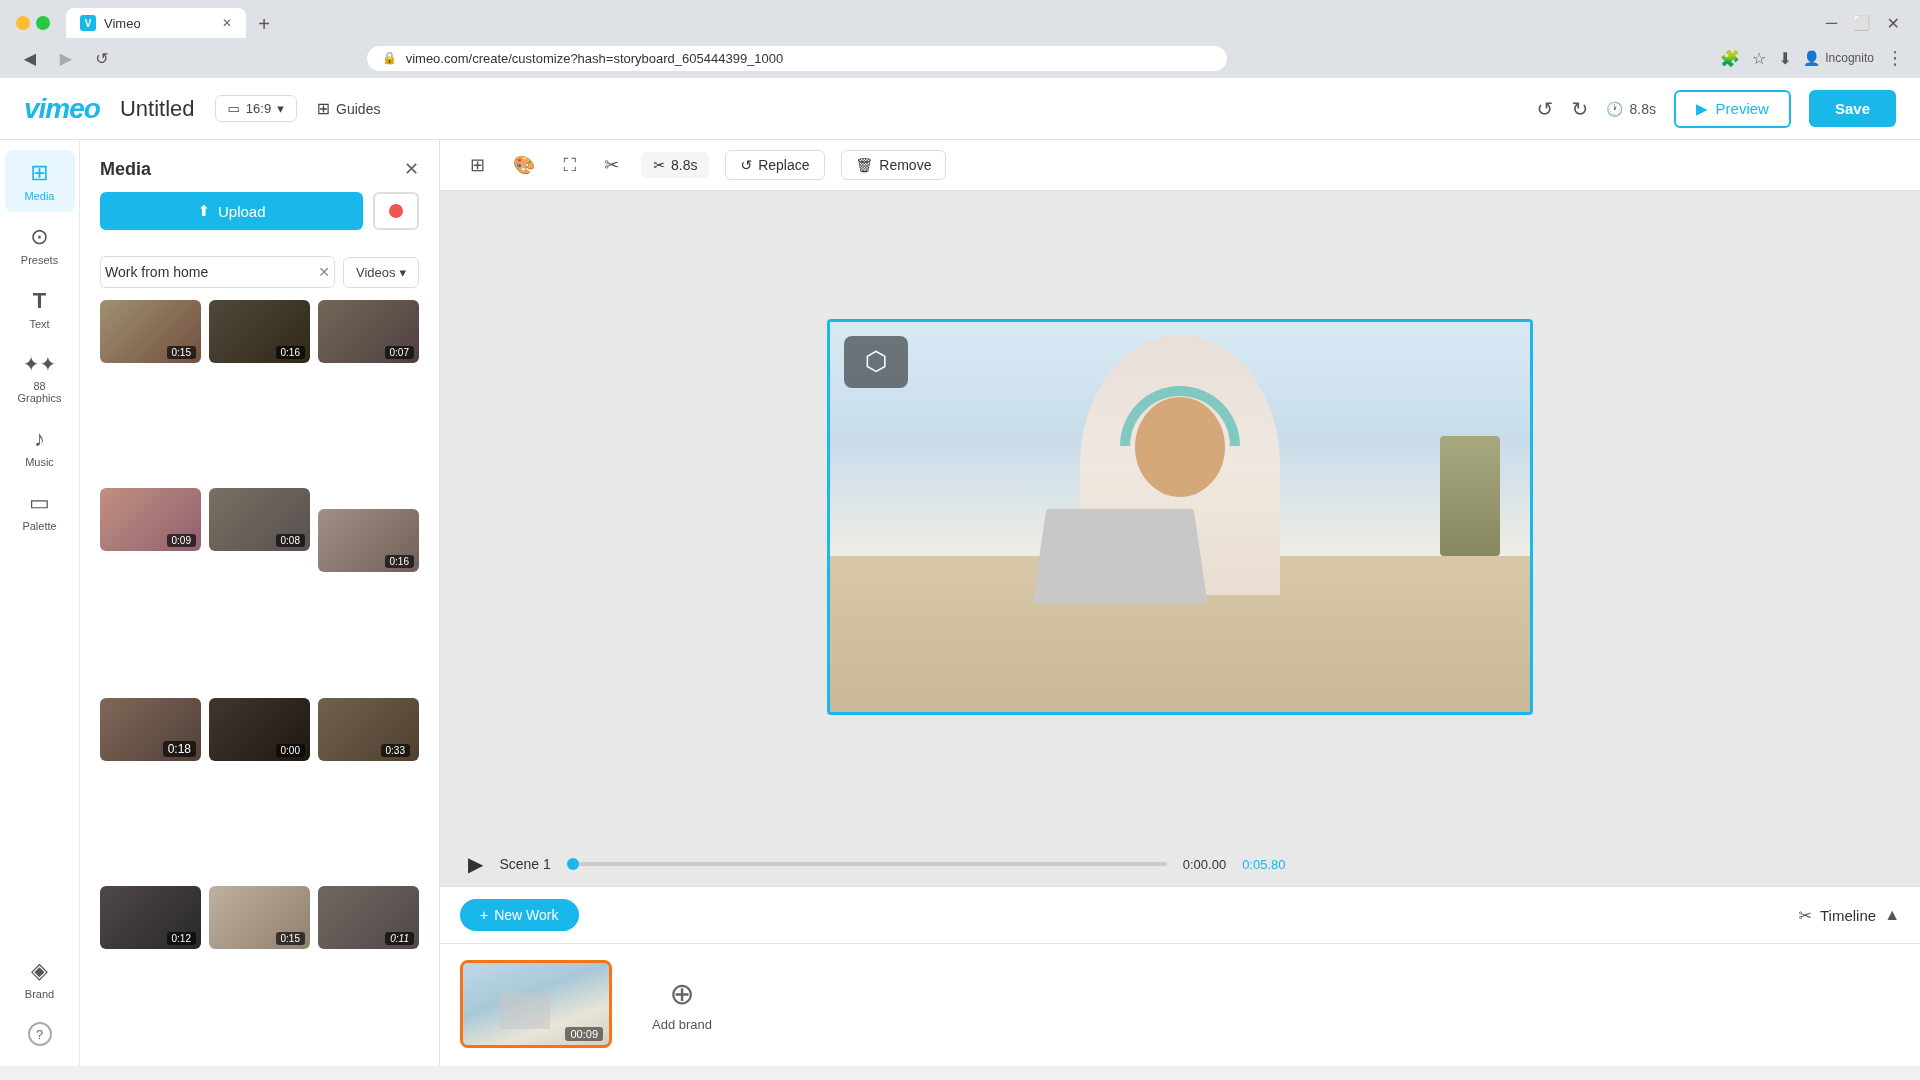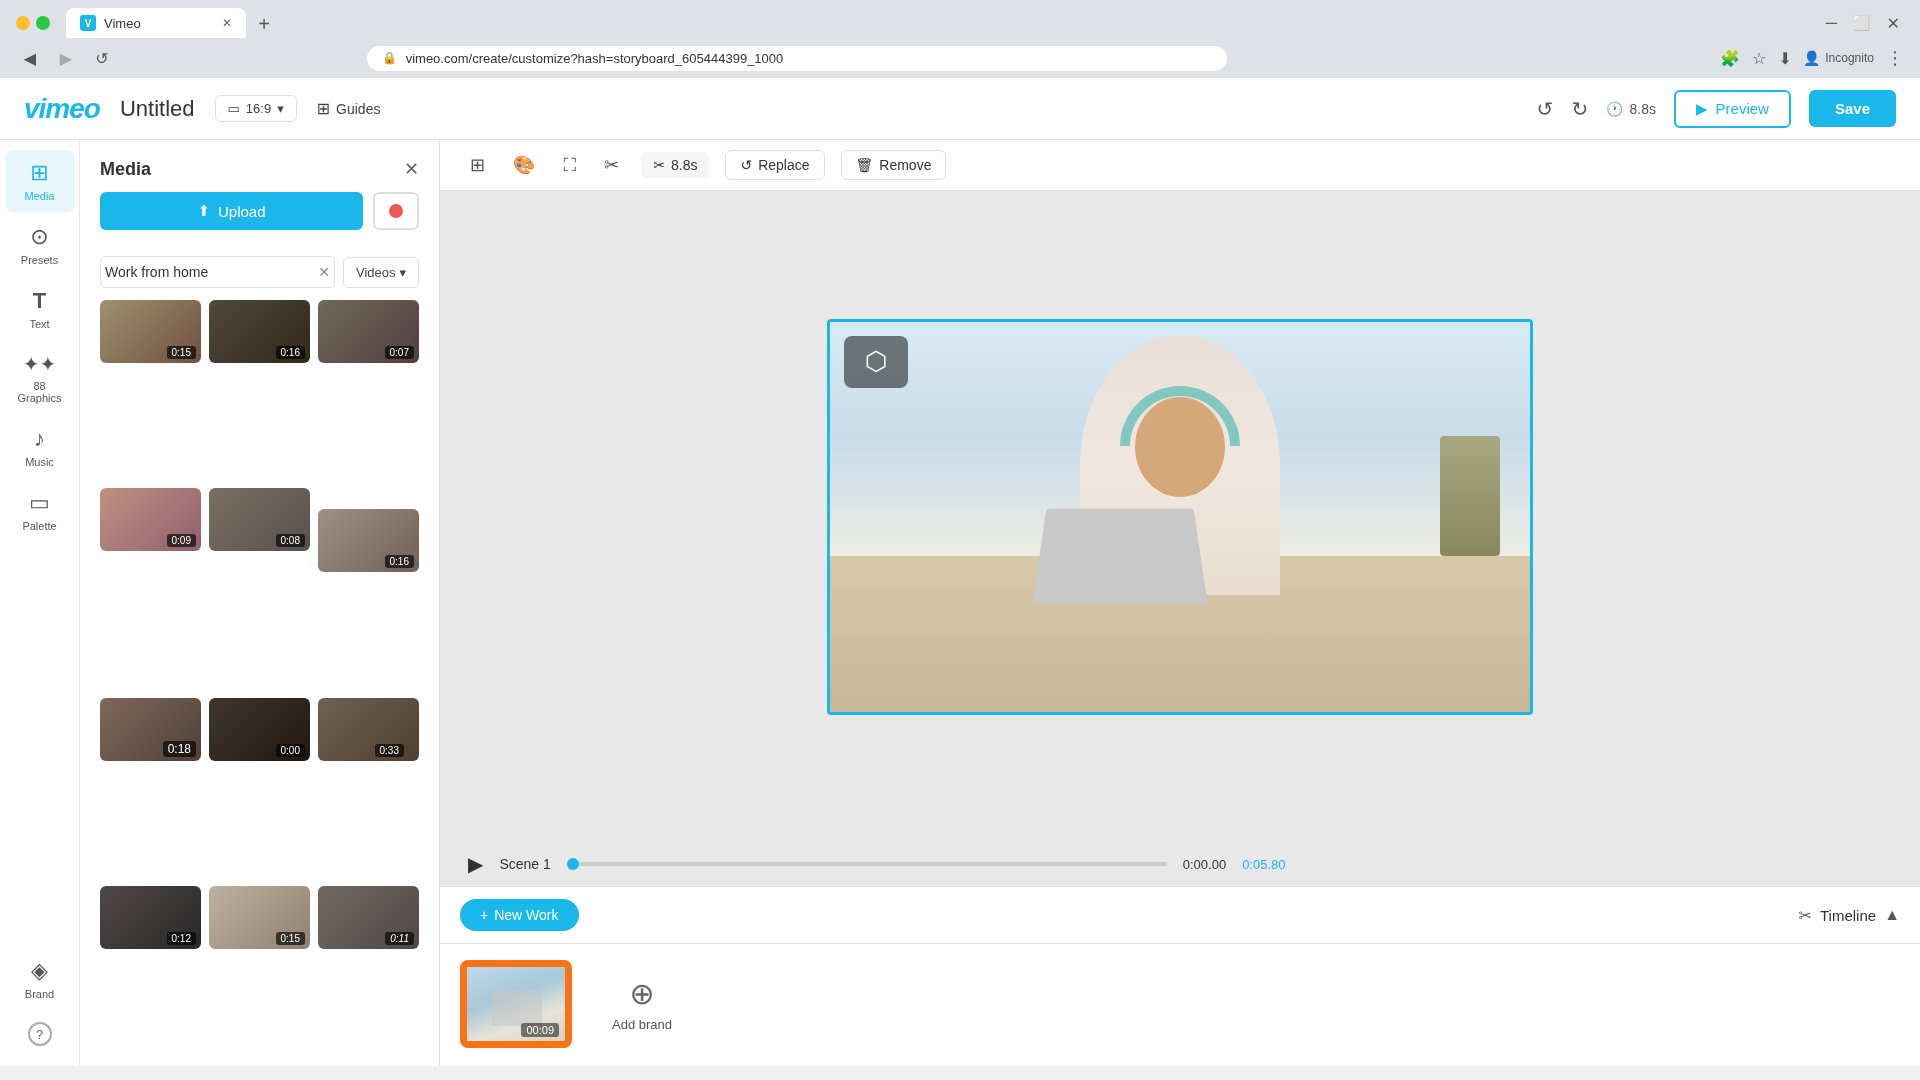--- a/index.html
+++ b/index.html
@@ -158,21 +158,21 @@
         <div style="position:relative;border-radius:6px;overflow:hidden;cursor:pointer;aspect-ratio:16/10;background:linear-gradient(135deg,#a09088,#706058);margin-top:21px;">
           <span style="position:absolute;bottom:4px;right:5px;background:rgba(0,0,0,0.65);color:white;font-size:10px;padding:1px 5px;border-radius:3px;">0:16</span>
         </div>
         <div style="position:relative;border-radius:6px;overflow:hidden;cursor:pointer;aspect-ratio:16/10;background:linear-gradient(135deg,#806858,#504038);">
           <span style="position:absolute;bottom:4px;right:5px;background:rgba(0,0,0,0.65);color:white;font-size:12px;padding:1px 5px;border-radius:3px;">0:18</span>
         </div>
         <div style="position:relative;border-radius:6px;overflow:hidden;cursor:pointer;aspect-ratio:16/10;background:linear-gradient(135deg,#403830,#201810);">
           <span style="position:absolute;bottom:4px;right:5px;background:rgba(0,0,0,0.65);color:white;font-size:10px;padding:1px 5px;border-radius:3px;">0:00</span>
         </div>
         <div style="position:relative;border-radius:6px;overflow:hidden;cursor:pointer;aspect-ratio:16/10;background:linear-gradient(135deg,#706050,#504030);">
-          <span style="position:absolute;bottom:4px;right:15px;background:rgba(0,0,0,0.65);color:white;font-size:10px;padding:1px 5px;border-radius:3px;">0:33</span>
+          <span style="position:absolute;bottom:4px;right:9px;background:rgba(0,0,0,0.65);color:white;font-size:10px;padding:1px 5px;border-radius:3px;">0:33</span>
         </div>
         <div style="position:relative;border-radius:6px;overflow:hidden;cursor:pointer;aspect-ratio:16/10;background:linear-gradient(135deg,#504848,#282828);">
           <span style="position:absolute;bottom:4px;right:5px;background:rgba(0,0,0,0.65);color:white;font-size:10px;padding:1px 5px;border-radius:3px;">0:12</span>
         </div>
         <div style="position:relative;border-radius:6px;overflow:hidden;cursor:pointer;aspect-ratio:16/10;background:linear-gradient(135deg,#c0b0a0,#908070);">
           <span style="position:absolute;bottom:4px;right:5px;background:rgba(0,0,0,0.65);color:white;font-size:10px;padding:1px 5px;border-radius:3px;">0:15</span>
         </div>
         <div style="position:relative;border-radius:6px;overflow:hidden;cursor:pointer;aspect-ratio:16/10;background:linear-gradient(135deg,#706860,#504848);font-style:italic;">
           <span style="position:absolute;bottom:4px;right:5px;background:rgba(0,0,0,0.65);color:white;font-size:10px;padding:1px 5px;border-radius:3px;">0:11</span>
         </div>
@@ -243,21 +243,21 @@
             <span>+</span>
             <span>New Work</span>
           </button>
           <div style="display:flex;align-items:center;gap:8px;">
             <span style="font-size:16px;color:#555;">✂</span>
             <span style="font-size:15px;color:#333;font-weight:500;">Timeline</span>
             <button style="background:none;border:none;cursor:pointer;color:#555;font-size:16px;">▲</button>
           </div>
         </div>
         <div style="display:flex;align-items:center;padding:16px 20px;gap:16px;">
-          <div style="width:112px;height:88px;border-radius:8px;overflow:hidden;position:relative;border:7px solid #f97316;cursor:pointer;flex-shrink:0;">
+          <div style="width:152px;height:88px;border-radius:8px;overflow:hidden;position:relative;border:3px solid #f97316;cursor:pointer;flex-shrink:0;">
             <div style="width:100%;height:100%;background:linear-gradient(135deg,#90b0c0,#6898a8);display:flex;align-items:center;justify-content:center;">
 
               <div style="width:100%;height:100%;background:linear-gradient(160deg,#c0d8e8,#a8c8d8 40%,#e8e4d8 70%,#d8d0c0 100%);position:relative;">
                 <div style="position:absolute;bottom:20%;left:25%;width:50px;height:36px;background:rgba(200,200,200,0.6);border-radius:2px;"></div>
               </div>
             </div>
             <span style="position:absolute;bottom:4px;right:6px;font-size:11px;color:white;background:rgba(0,0,0,0.5);padding:1px 5px;border-radius:3px;">00:09</span>
           </div>
           <div style="display:flex;flex-direction:column;align-items:center;gap:6px;cursor:pointer;color:#555;font-size:13px;padding:16px 24px;">
             <span style="font-size:30px;color:#666;">⊕</span>

